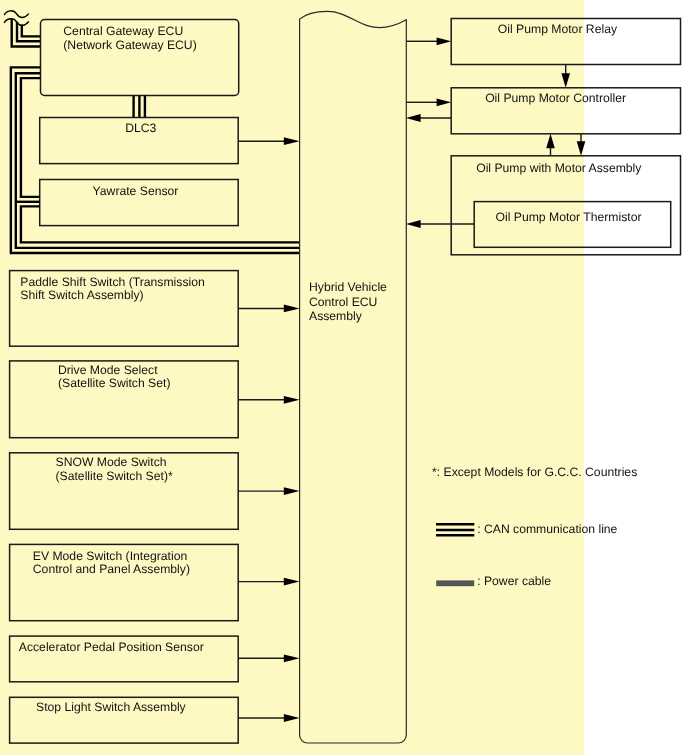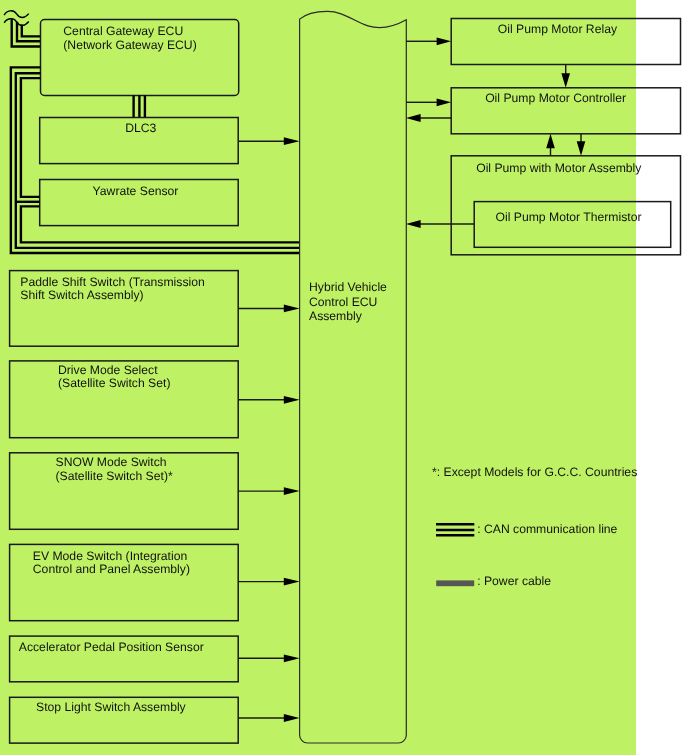--- a/index.html
+++ b/index.html
@@ -1,21 +1,21 @@
 <!DOCTYPE html>
 <html><head>
 <meta charset="utf-8">
 <title>Hybrid Vehicle Control System Diagram</title>
 <style>
   html,body{margin:0;padding:0;background:#ffffff;
             -webkit-font-smoothing:antialiased;
             text-rendering:geometricPrecision;}
   body{width:688px;height:755px;overflow:hidden;
        font-family:"Liberation Sans",sans-serif;color:#000;}
-  #stage{position:relative;width:636px;height:755px;background:#bef264;}
+  #stage{position:relative;width:584px;height:755px;background:#fef9c3;}
   #diagram{position:absolute;left:0;top:0;}
   text{font-family:"Liberation Sans",sans-serif;font-size:12.2px;fill:#111;}
   .box{fill:none;stroke:#1a1a1a;stroke-width:1.5;}
   .thin{fill:none;stroke:#2a2a2a;stroke-width:1.2;}
   .conn{fill:none;stroke:#1a1a1a;stroke-width:1.45;}
   .arrowhead{fill:#000;stroke:none;}
   .can{fill:none;stroke:#000;stroke-width:2.4;}
   .power{fill:#565656;stroke:none;}
   .wave{fill:none;stroke:#000;stroke-width:1.4;}
 </style>

